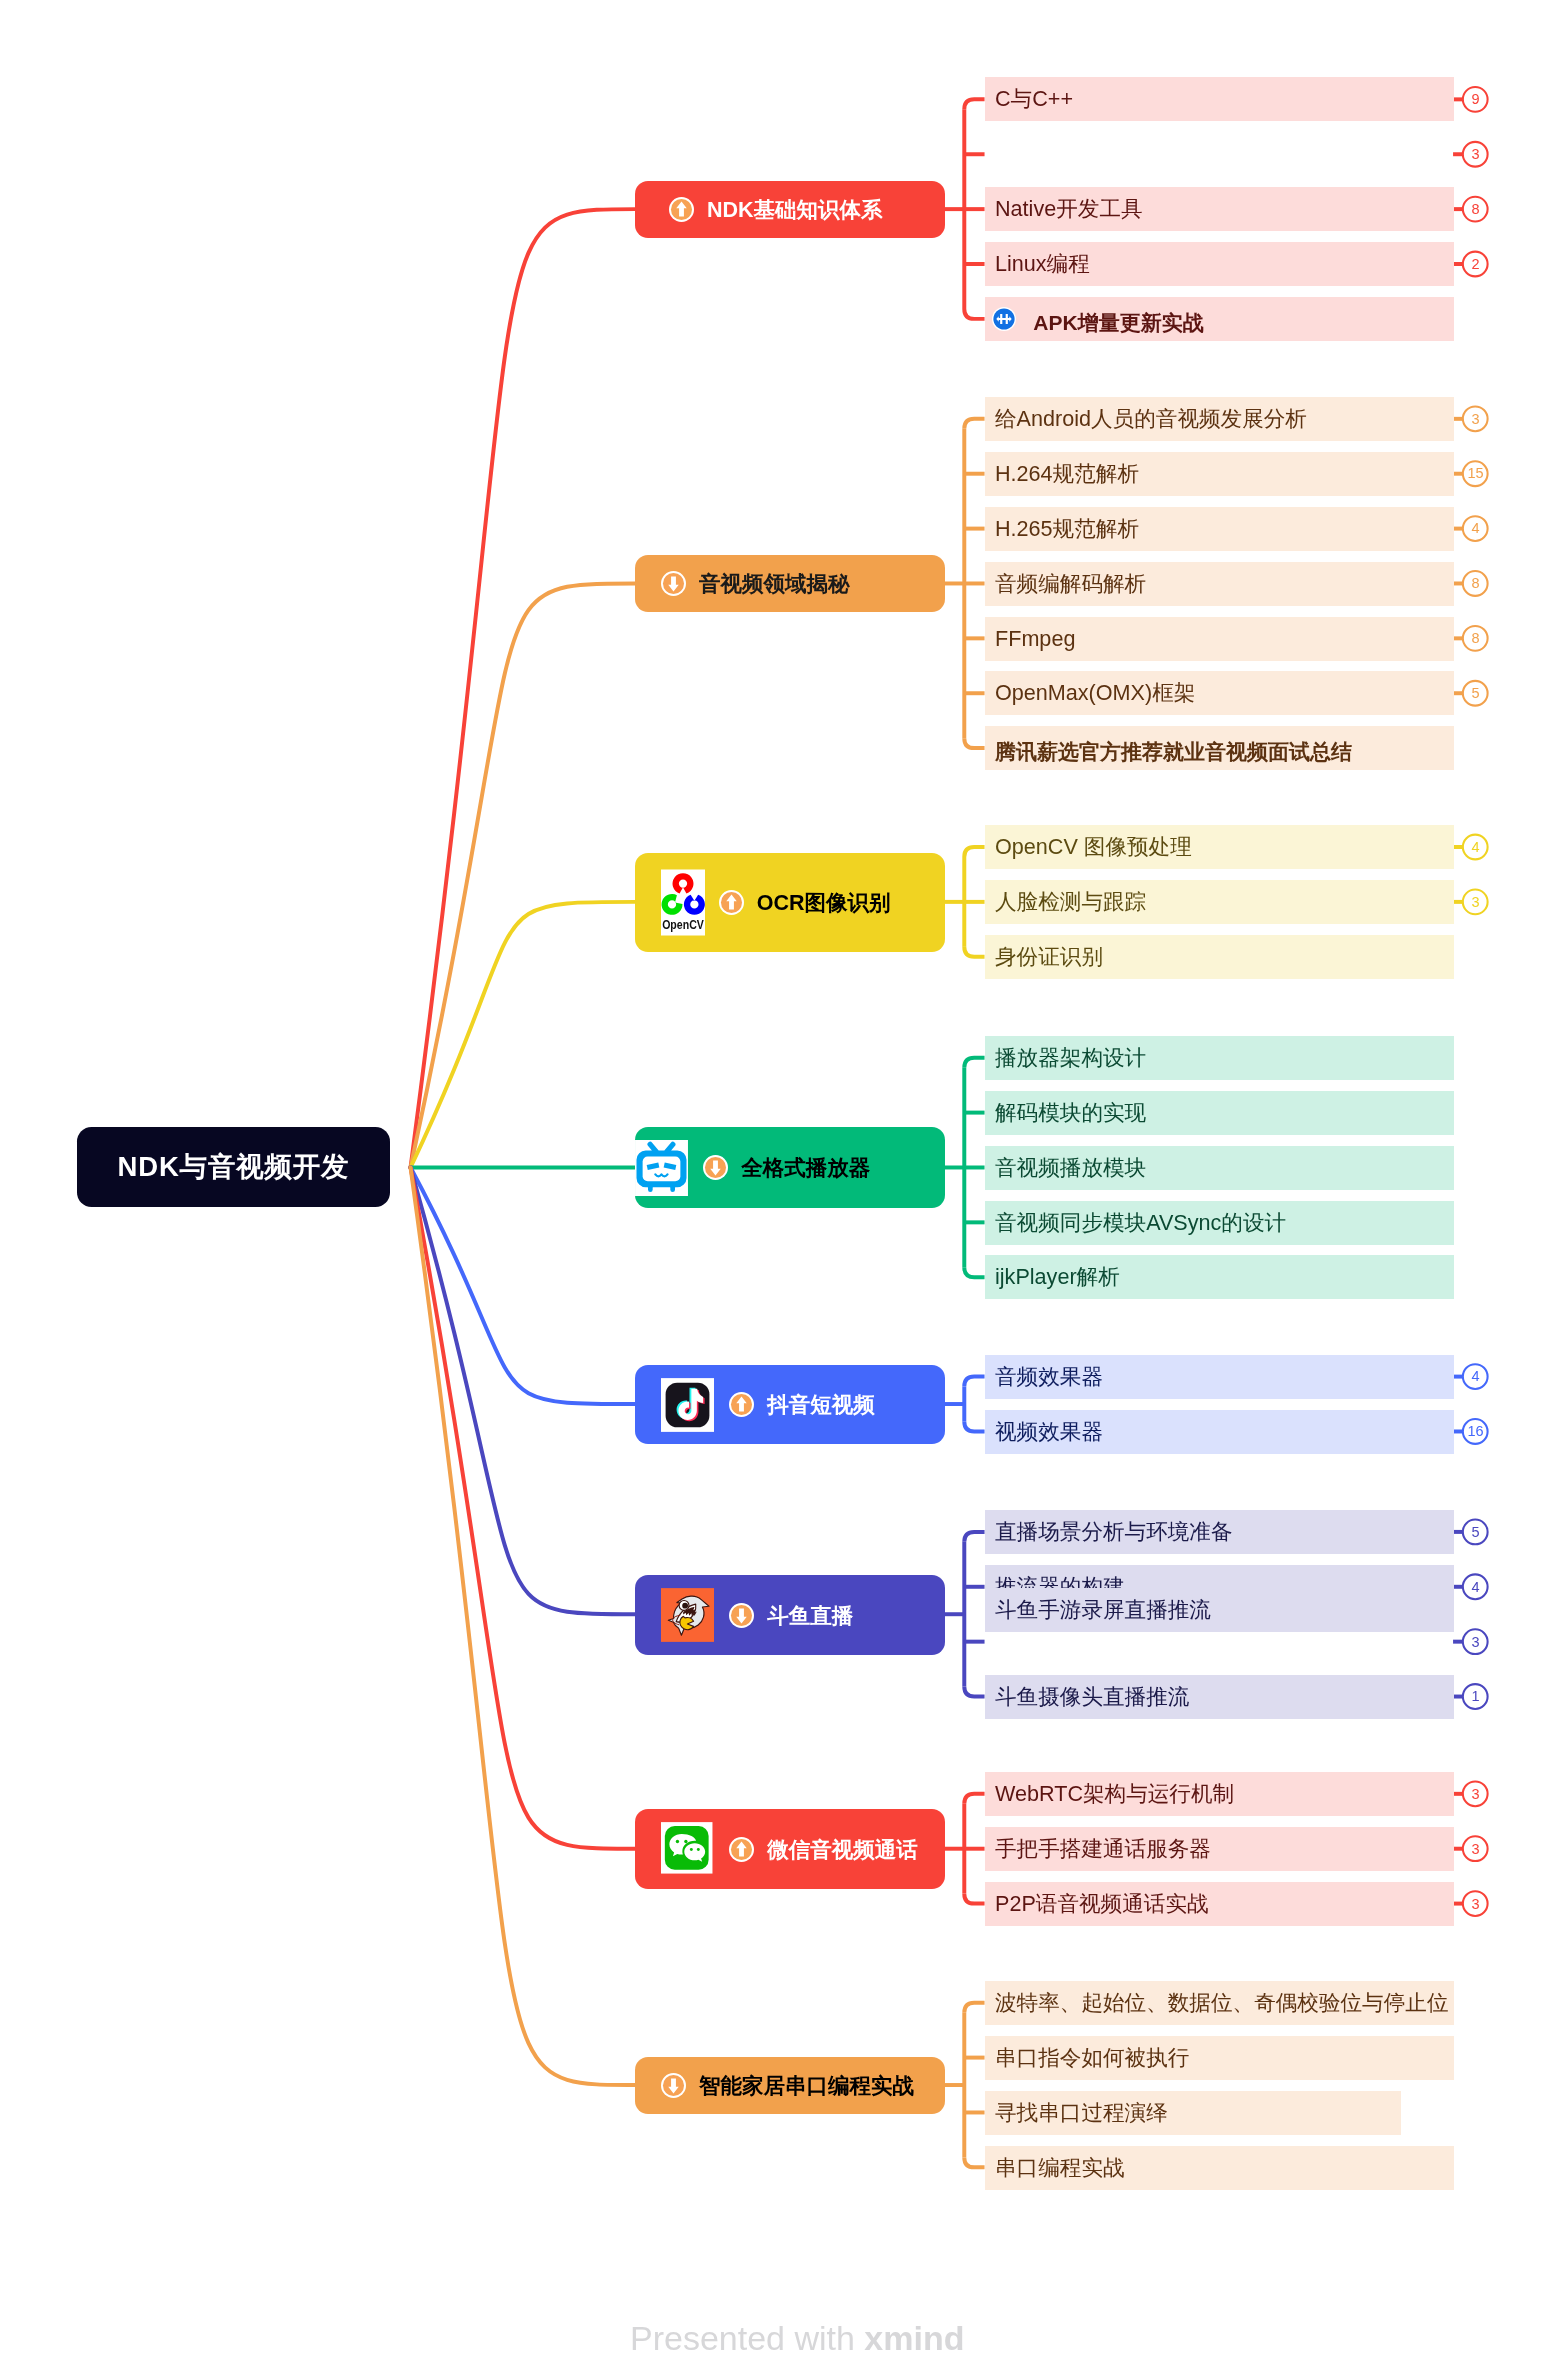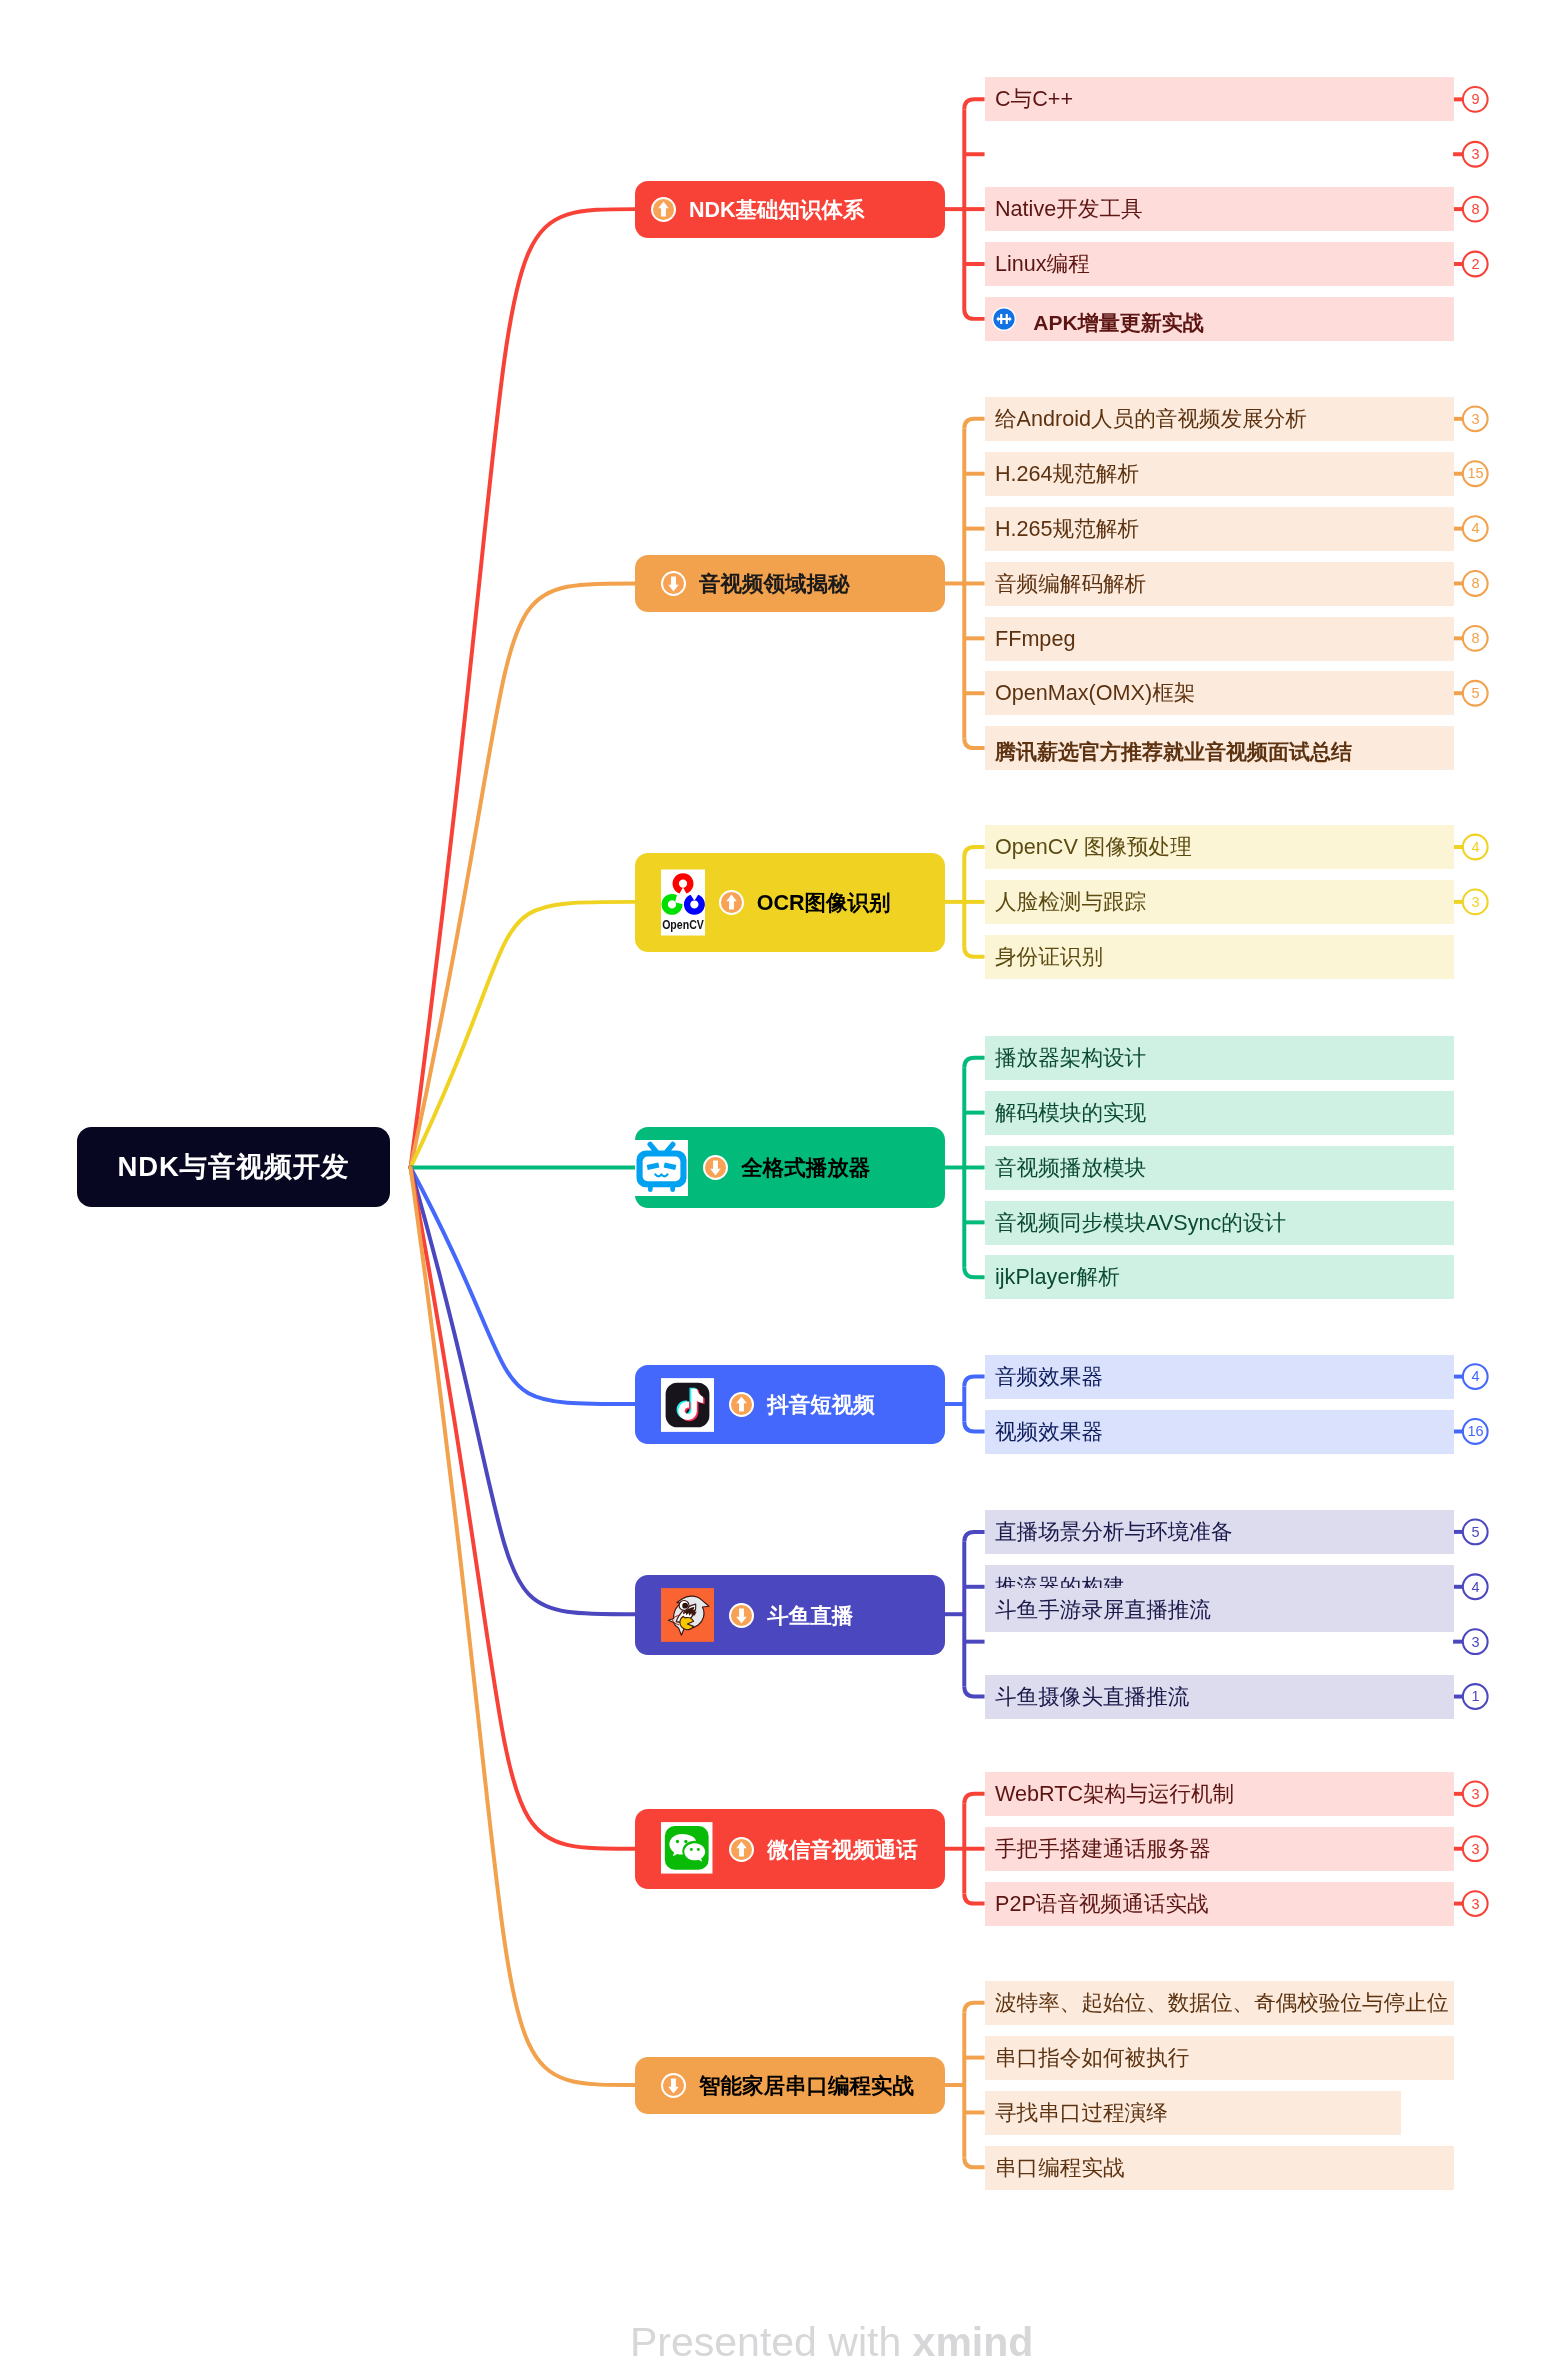--- a/index.html
+++ b/index.html
@@ -22,21 +22,21 @@
 .leaf-label.bold{font-weight:700;font-size:21px;margin-top:7px;}
 .leaf-node.has-icon .leaf-label.bold{margin-left:17px;}
 .marker{flex:0 0 auto;width:25px;height:25px;display:block;}
 .leaf-icon{flex:0 0 auto;width:24px;height:24px;display:block;}
 .logo{flex:0 0 auto;display:block;margin-right:15.3px;}
 .logo-opencv{width:44px;height:67px;margin-right:13.8px;}
 .logo-bilibili{width:53px;height:56px;}
 .logo-tiktok,.logo-douyu,.logo-wechat{width:53px;height:54px;}
 .badge-num{position:absolute;display:flex;align-items:center;justify-content:center;
   font-size:14.5px;border-radius:50%;line-height:1;}
-.footer{position:absolute;white-space:nowrap;font-size:41px;}
+.footer{position:absolute;white-space:nowrap;font-size:34px;}
 .footer b{font-weight:700;}
 </style>
 </head>
 <body>
 
 <div id="stage">
 <svg class="links" viewBox="0 0 2046 3110">
 <path class="lk main" d="M537.0 1527.5 C702.5 273.6 617.3 273.6 831.0 273.6" stroke="#F84238"></path>
 <path class="lk" d="M1236.0 273.6L1261.5 273.6" stroke="#F84238"></path>
 <path class="lk" d="M1261.5 143.0L1261.5 404.2" stroke="#F84238"></path>
@@ -133,21 +133,21 @@
 <path class="lk" d="M1236.0 2728.0L1261.5 2728.0" stroke="#F2A14C"></path>
 <path class="lk" d="M1261.5 2633.3L1261.5 2822.7" stroke="#F2A14C"></path>
 <path class="lk" d="M1261.5 2633.3Q1261.5 2620.3 1274.5 2620.3L1288.0 2620.3" stroke="#F2A14C"></path>
 <path class="lk" d="M1261.5 2692.1L1288.0 2692.1" stroke="#F2A14C"></path>
 <path class="lk" d="M1261.5 2763.9L1288.0 2763.9" stroke="#F2A14C"></path>
 <path class="lk" d="M1261.5 2822.7Q1261.5 2835.7 1274.5 2835.7L1288.0 2835.7" stroke="#F2A14C"></path>
 </svg>
 <div class="node root-node" style="left:77px;top:1127px;width:313px;height:80px">
       <span>NDK与音视频开发</span>
     </div>
-<div class="node branch-node" style="left:635px;top:181px;width:310px;height:57px;background:#F84238;padding-left:16px">
+<div class="node branch-node" style="left:635px;top:181px;width:310px;height:57px;background:#F84238;padding-left:34px">
 <svg class="marker" viewBox="0 0 33 33">
         <circle cx="16.5" cy="16.5" r="16.5" fill="#fff"></circle>
         <circle cx="16.5" cy="16.5" r="13.9" fill="#F7A254"></circle>
         <path fill="#fff" d="M16.5 5.8 L23.4 14.9 L19.7 14.9 L19.7 25.8 L13.3 25.8 L13.3 14.9 L9.6 14.9 Z"></path>
       </svg>
 <span class="branch-label" style="color:#FFFFFF">NDK基础知识体系</span>
 </div>
 <div class="node leaf-node" style="left:985px;top:77px;width:469px;height:44px;background:#FDDCDA">
 <span class="leaf-label" style="color:#5C1512">C与C++</span>
 </div>

